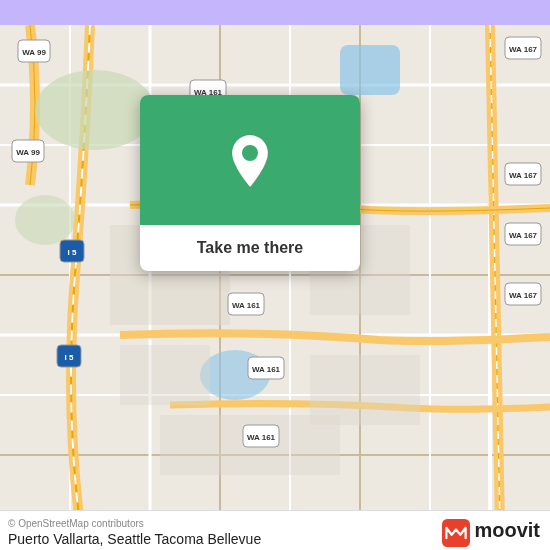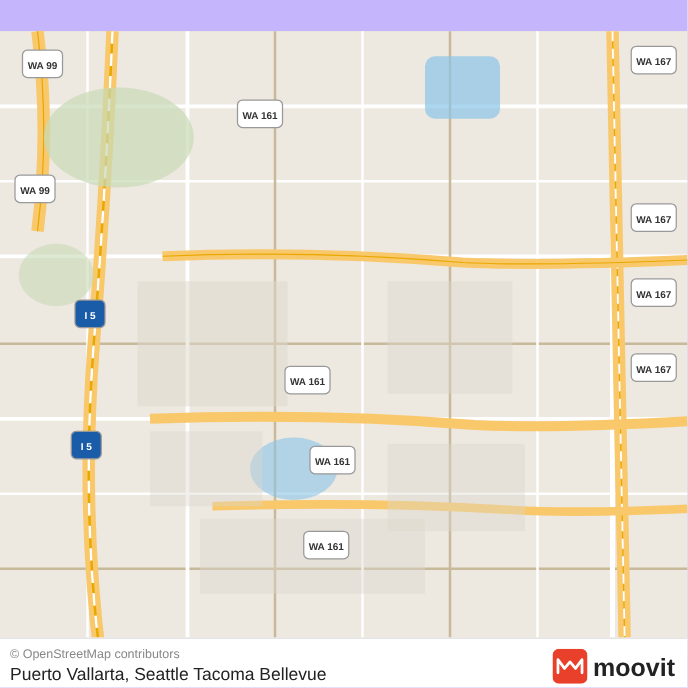--- a/index.html
+++ b/index.html
@@ -85,21 +85,21 @@
       border-top: 1px solid #ddd;
       display: flex;
       align-items: center;
       justify-content: space-between;
       padding: 4px 10px 0 8px;
       z-index: 20;
     }
 
     #moovit-logo {
       display: flex;
-      align-items: flex-end;
+      align-items: flex-start;
       gap: 4px;
     }
 
     #moovit-icon {
       width: 28px;
       height: 28px;
     }
 
     #moovit-text {
       font-size: 20px;
@@ -212,20 +212,34 @@
     <rect x="505" y="258" width="36" height="22" rx="4" fill="white" stroke="#999" stroke-width="1"></rect>
     <text x="523" y="273" font-size="8" font-weight="bold" text-anchor="middle" fill="#333">WA 167</text>
 
     <rect x="60" y="215" width="24" height="22" rx="4" fill="#1a5ca8" stroke="#999" stroke-width="1"></rect>
     <text x="72" y="230" font-size="8" font-weight="bold" text-anchor="middle" fill="white">I 5</text>
 
     <rect x="57" y="320" width="24" height="22" rx="4" fill="#1a5ca8" stroke="#999" stroke-width="1"></rect>
     <text x="69" y="335" font-size="8" font-weight="bold" text-anchor="middle" fill="white">I 5</text>
   </svg>
 
+  <div id="popup-card">
+    <div id="popup-green-area">
+
+      <div id="location-pin">
+        <svg width="46" height="56" viewBox="0 0 46 56" xmlns="http://www.w3.org/2000/svg">
+          <path d="M23 2C13.06 2 5 10.06 5 20c0 13.5 18 34 18 34s18-20.5 18-34C41 10.06 32.94 2 23 2z" fill="white" stroke="rgba(0,0,0,0.1)" stroke-width="1"></path>
+          <circle cx="23" cy="20" r="8" fill="#3aaa6e"></circle>
+        </svg>
+      </div>
+    </div>
+    <div id="popup-button-area">
+      <button id="take-me-there-btn">Take me there</button>
+    </div>
+  </div>
 
   <div id="bottom-bar">
     <div class="bottom-left">
       <span id="copyright-text">© OpenStreetMap contributors</span>
       <span id="place-name">Puerto Vallarta, Seattle Tacoma Bellevue</span>
     </div>
     <div id="moovit-logo">
 
       <svg id="moovit-icon" width="32" height="32" viewBox="0 0 32 32" xmlns="http://www.w3.org/2000/svg">
         <rect width="32" height="32" rx="6" fill="#e8402a"></rect>

